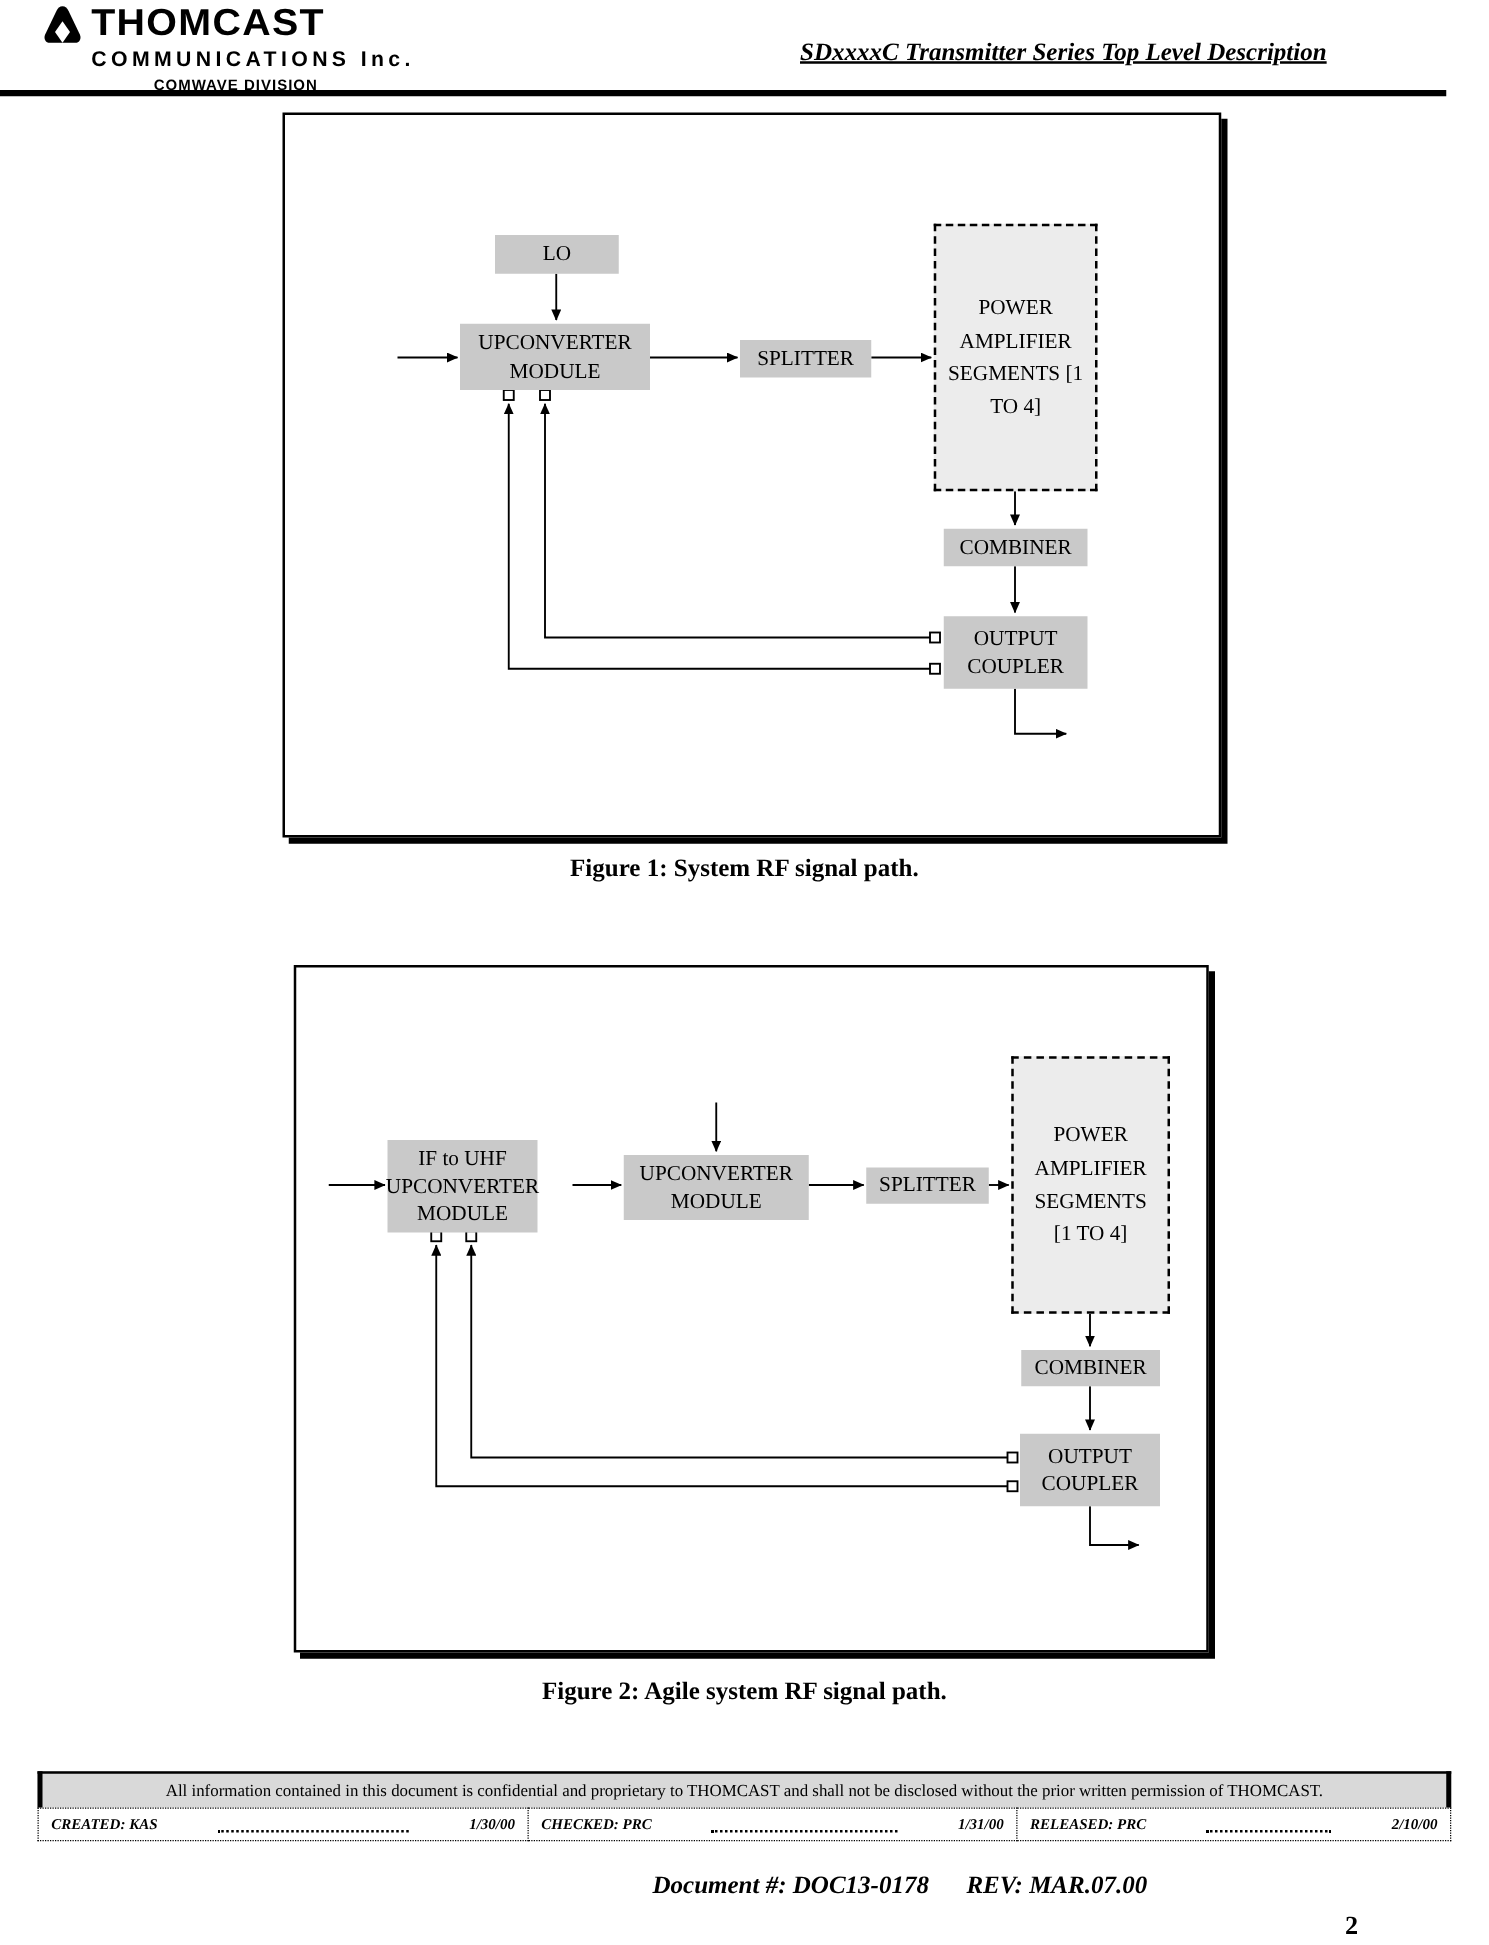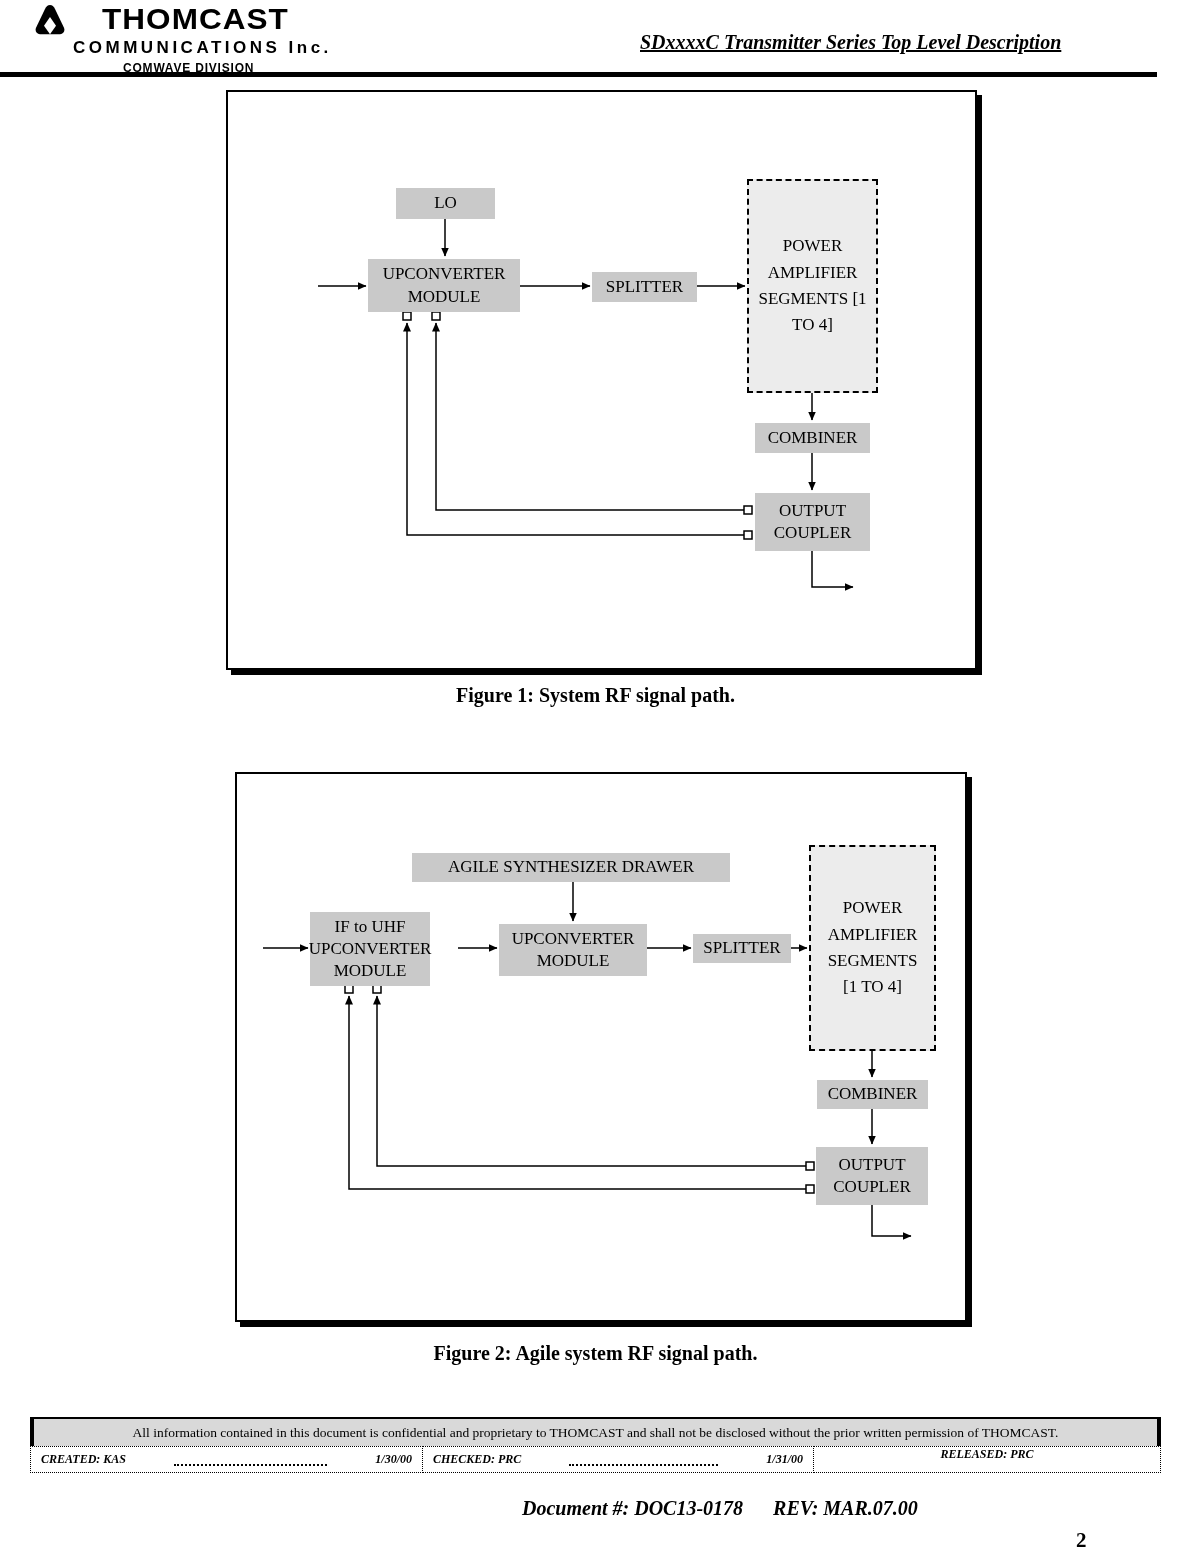--- a/index.html
+++ b/index.html
@@ -3,21 +3,21 @@
 <meta charset="utf-8">
 <style>
   * { margin:0; padding:0; box-sizing:border-box; }
   html,body { background:#ffffff; }
   #page {
     position:relative; width:1191px; height:1556px; background:#ffffff;
     font-family:"Liberation Serif", serif; color:#000; overflow:hidden;
   }
   
   #logo { position:absolute; left:35px; top:4px; }
-  #logo-row { display:flex; align-items:flex-start;gap:29px; }
+  #logo-row { display:flex; align-items:flex-start; }
   #logo-icon { width:30px; height:32px; margin-right:8px; }
   .logo-title {
     font-family:"Liberation Sans", sans-serif; font-weight:bold;
     font-size:30px; letter-spacing:1px; line-height:30px;
     transform:scaleX(1.05); transform-origin:left;
   }
   .logo-sub {
     font-family:"Liberation Sans", sans-serif; font-weight:bold;
     font-size:17px; letter-spacing:3.5px; margin-left:38px; margin-top:2px;
   }
@@ -85,21 +85,21 @@
     display:flex;
   }
   .sig-cell {
     border:1.5px dotted #000; height:27px;
     display:flex; align-items:center; padding:0 10px;
     font-size:12px; font-weight:bold; font-style:italic;gap:44px;
   }
   .sig-cell + .sig-cell { border-left:none; }
   #sig-created  { width:393px; }
   #sig-checked  { width:391px; }
-  #sig-released { width:347px;flex-direction:column; }
+  #sig-released { width:347px; }
   .leader { flex:1; border-bottom:2px dotted #000; margin:6px 4px 0 4px; height:7px; }
 
   #doc-line {
     position:absolute; left:522px; top:1497px;
     font-size:20px; font-weight:bold; font-style:italic;
     display:flex; gap:30px; white-space:nowrap;justify-content:space-between;
   }
   #page-num {
     position:absolute; left:1076px; top:1528px;
     font-size:21px; font-weight:bold;
@@ -190,21 +190,20 @@
 
       <polyline points="573,392 140,392 140,222" fill="none" stroke="#000" stroke-width="1.5" marker-end="url(#ah2)"></polyline>
 
       <polyline points="573,415 112,415 112,222" fill="none" stroke="#000" stroke-width="1.5" marker-end="url(#ah2)"></polyline>
 
       <rect x="108" y="211" width="8" height="8" fill="#fff" stroke="#000" stroke-width="1.5"></rect>
       <rect x="136" y="211" width="8" height="8" fill="#fff" stroke="#000" stroke-width="1.5"></rect>
       <rect x="569" y="388" width="8" height="8" fill="#fff" stroke="#000" stroke-width="1.5"></rect>
       <rect x="569" y="411" width="8" height="8" fill="#fff" stroke="#000" stroke-width="1.5"></rect>
     </svg>
-    <div id="f2-agile" class="dbox">AGILE SYNTHESIZER DRAWER</div>
     <div id="f2-ifupc" class="dbox">IF to UHF UPCONVERTER MODULE</div>
     <div id="f2-upc" class="dbox">UPCONVERTER MODULE</div>
     <div id="f2-spl" class="dbox">SPLITTER</div>
     <div id="f2-pa" class="dbox pa">POWER AMPLIFIER SEGMENTS [1 TO 4]</div>
     <div id="f2-comb" class="dbox">COMBINER</div>
     <div id="f2-coupler" class="dbox">OUTPUT COUPLER</div>
   </div>
   <div id="fig2-caption" class="fig-caption">Figure 2: Agile system RF signal path.</div>
 
   <div id="conf-band">All information contained in this document is confidential and proprietary to THOMCAST and shall not be disclosed without the prior written permission of THOMCAST.</div>

